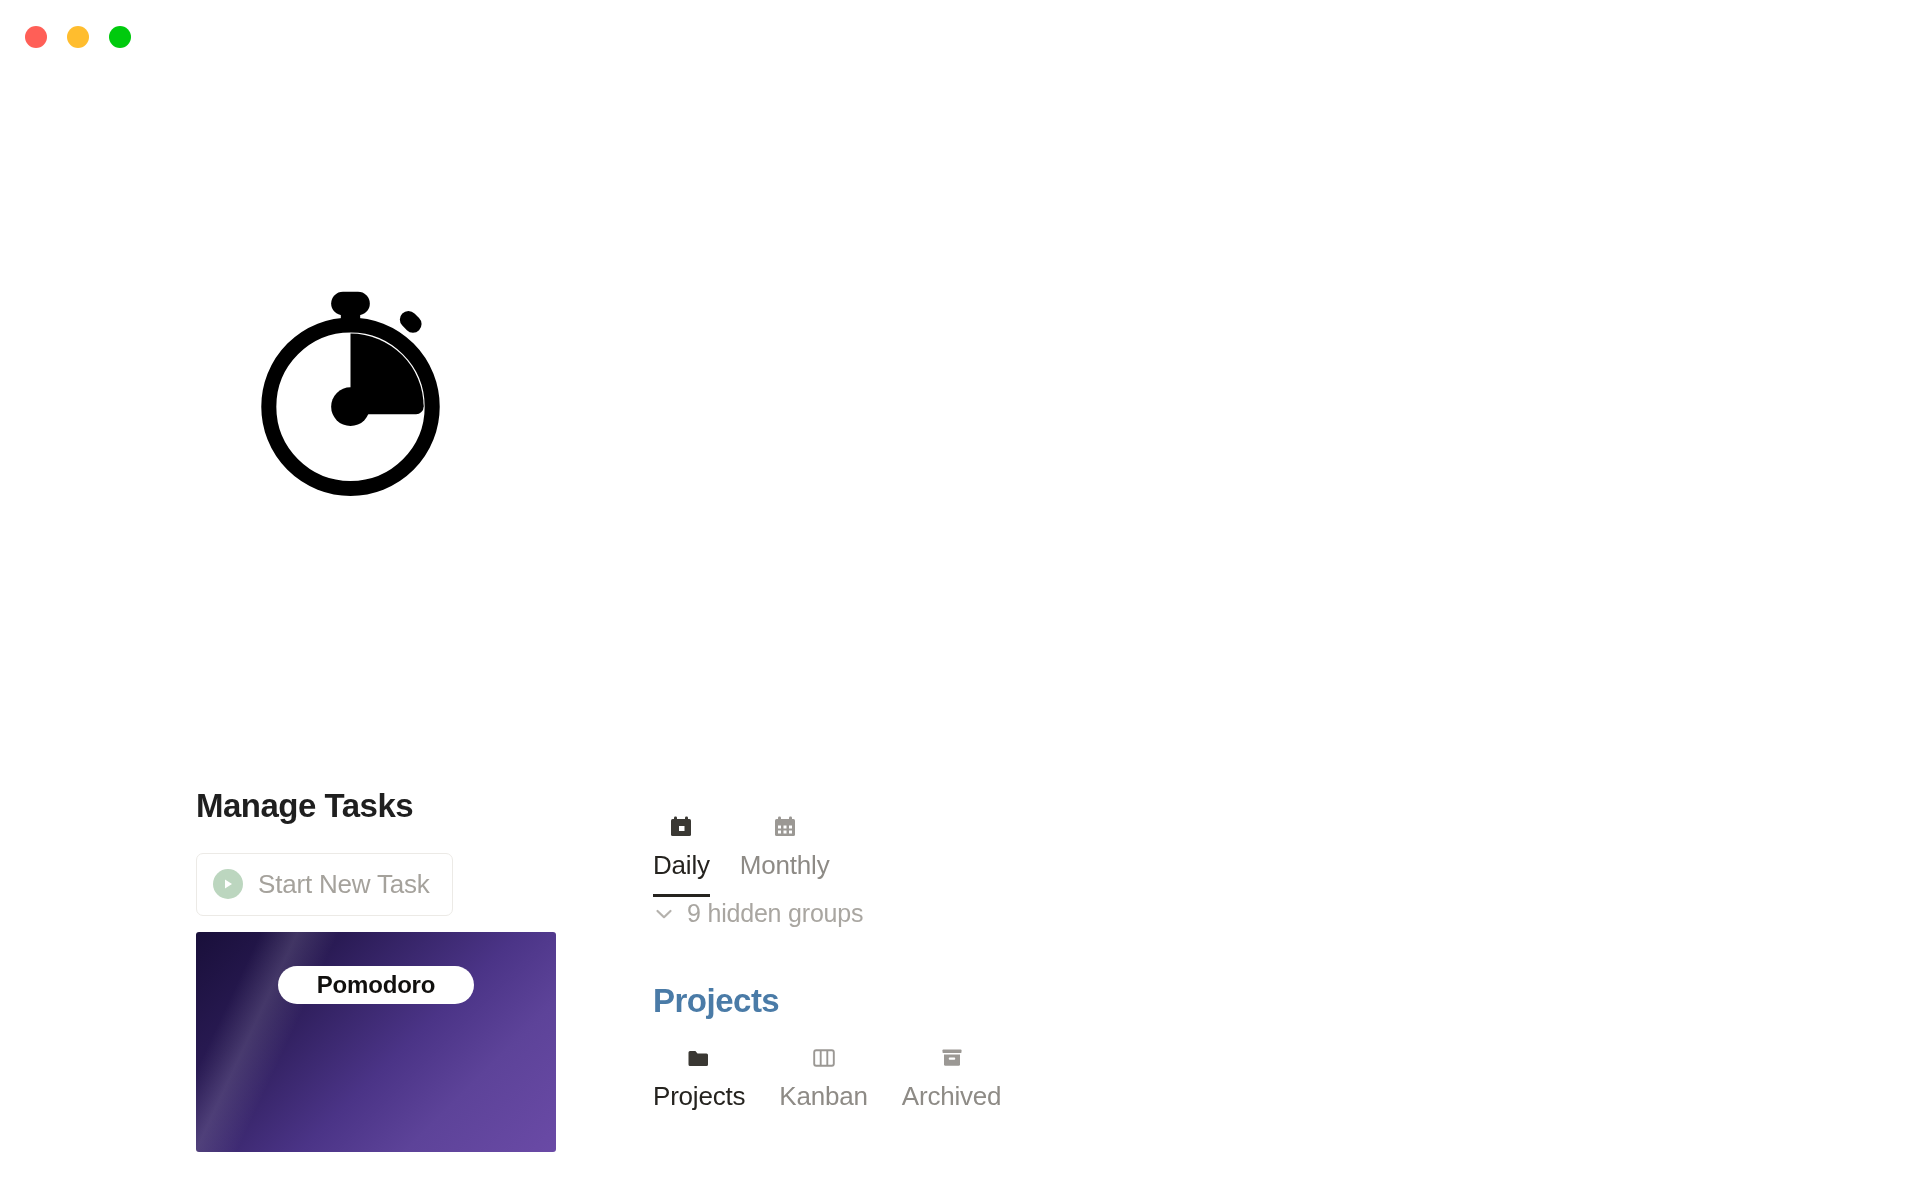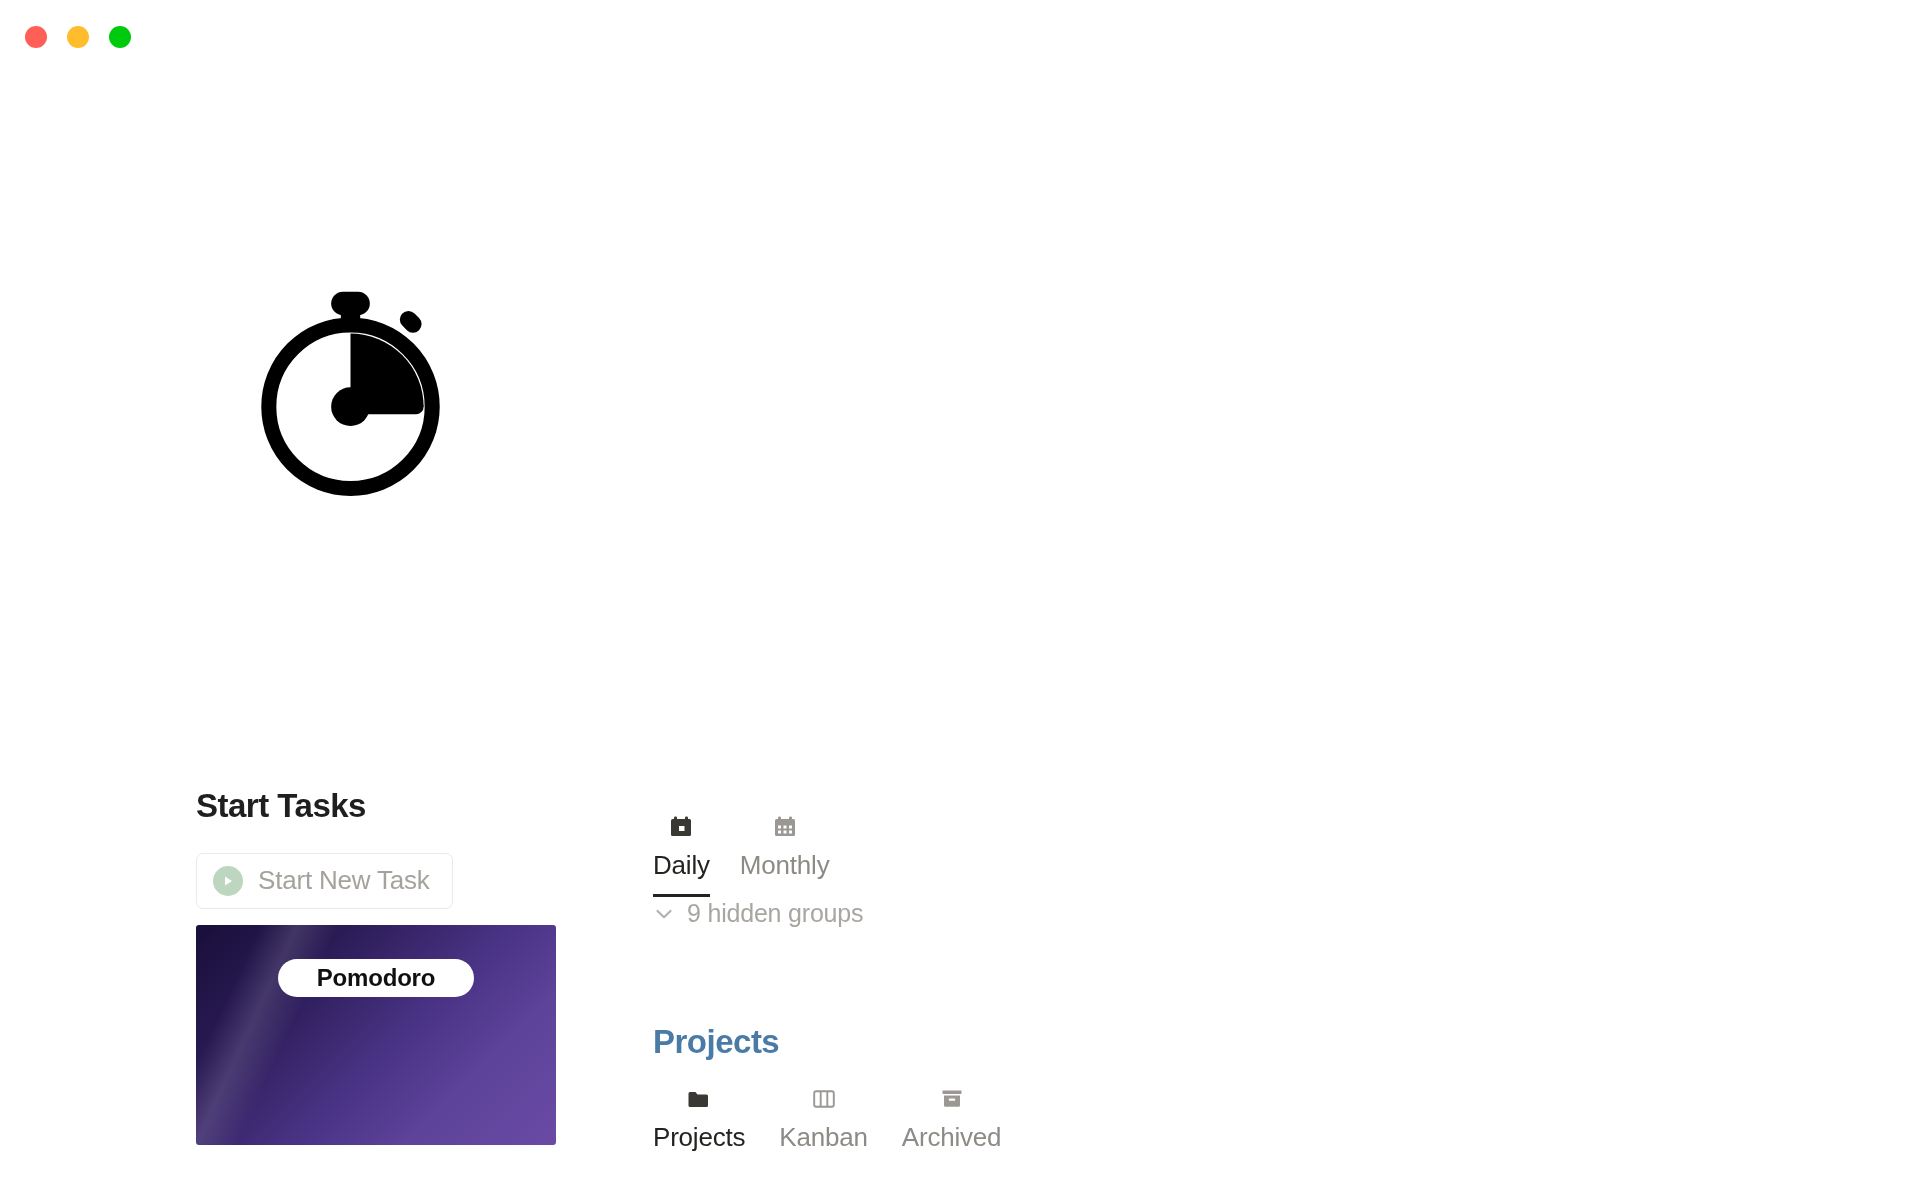--- a/index.html
+++ b/index.html
@@ -100,21 +100,21 @@
     margin-top: 27px;
     display: flex;
     flex-direction: column;
     gap: 14px;
     align-items: flex-start;
   }
   .action-btn {
     display: inline-flex;
     align-items: center;
     gap: 15px;
-    height: 56px;
+    height: 63px;
     padding: 0 22px 0 16px;
     border: 1px solid #eceae6;
     border-radius: 7px;
     background: #ffffff;
     cursor: pointer;
     font-family: inherit;
   }
   .action-btn .label {
     font-size: 26px;
     color: #a5a29c;
@@ -242,21 +242,21 @@
     font-family: inherit;
   }
   .hidden-groups .hg-label {
     font-size: 25px;
     color: #a9a6a1;
     letter-spacing: -0.2px;
     white-space: nowrap;
   }
   .hidden-groups svg { display: block; }
 
-  .projects-block { margin-top: 92px; }
+  .projects-block { margin-top: 51px; }
 </style>
 </head>
 <body>
 
 <div class="window-chrome">
   <span class="traffic-light tl-close"></span>
   <span class="traffic-light tl-min"></span>
   <span class="traffic-light tl-max"></span>
 </div>
 
@@ -276,21 +276,21 @@
 
       <rect x="50" y="54.5" width="34" height="7" rx="3.5" fill="#000"></rect>
 
       <circle cx="50" cy="58" r="9" fill="#000"></circle>
     </svg>
   </div>
 
 
   <div class="col-left">
 
-    <h2 class="section-heading">Start Tasks</h2>
+    <h2 class="section-heading">Manage Tasks</h2>
 
     <div class="action-list">
 
       <button class="action-btn">
         <span class="icon-circle green">
           <svg width="14" height="14" viewBox="0 0 14 14" xmlns="http://www.w3.org/2000/svg">
             <path d="M4 2.6 L11 7 L4 11.4 Z" fill="#ffffff"></path>
           </svg>
         </span>
         <span class="label">Start New Task</span>

